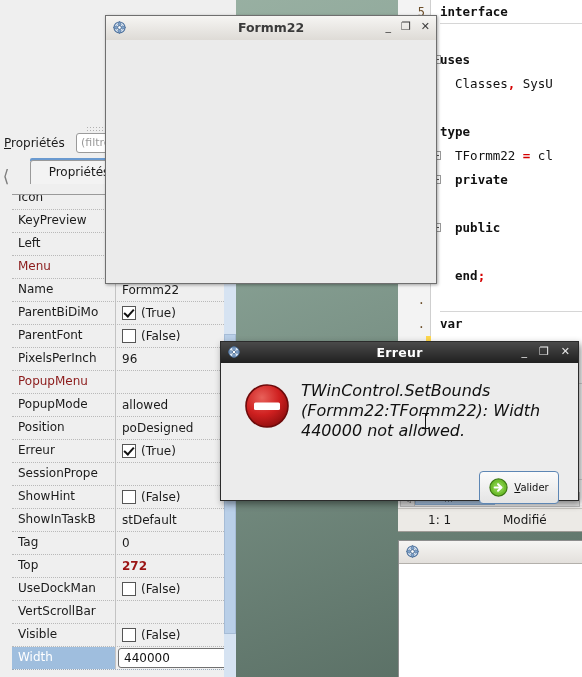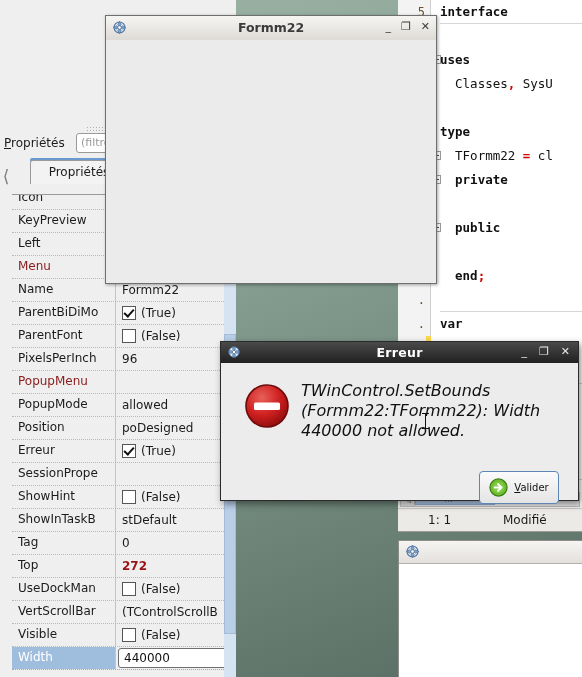--- a/index.html
+++ b/index.html
@@ -332,21 +332,20 @@
       </div>
       <div class="oi-row">
         <div class="oi-name">UseDockMan</div>
         <div class="oi-val">
           <span class="chk"></span>
           <span>(False)</span>
         </div>
       </div>
       <div class="oi-row">
         <div class="oi-name">VertScrollBar</div>
-        <div class="oi-val">(TControlScrollB</div>
       </div>
       <div class="oi-row">
         <div class="oi-name">Visible</div>
         <div class="oi-val">
           <span class="chk"></span>
           <span>(False)</span>
         </div>
       </div>
       <div class="oi-row selected">
         <div class="oi-name">Width</div>

